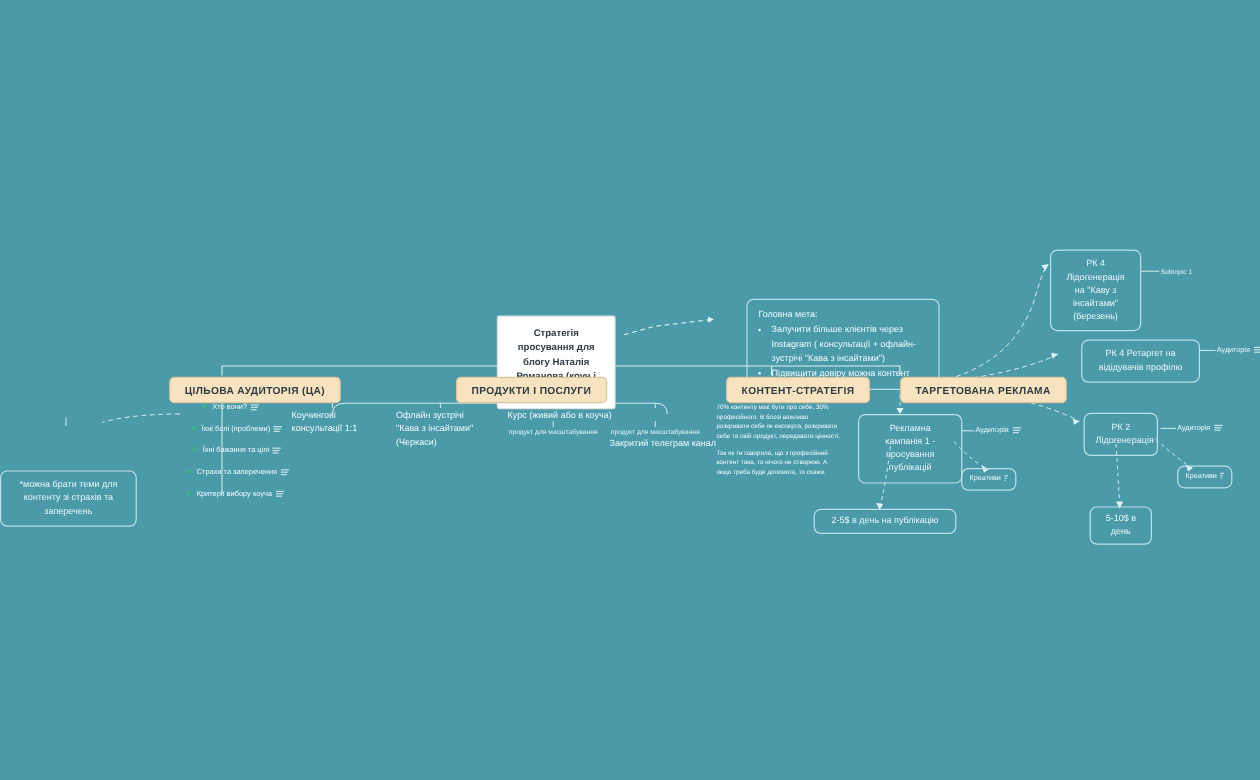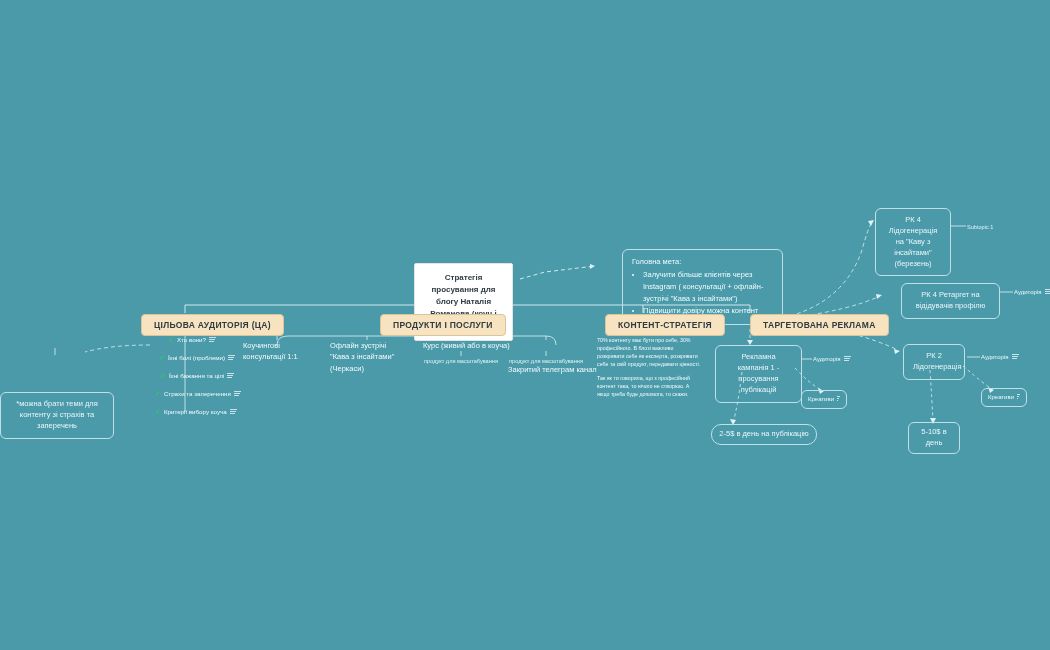--- a/index.html
+++ b/index.html
@@ -303,21 +303,21 @@
   <div class="node boxed" style="left:801px; top:390px; width:46px; padding:4px 6px;">
     <span class="sidelabel" style="justify-content:center;">
       <span>Креативи</span>
       <span class="noteicon">
           <i></i>
           <i></i>
           <i></i>
         </span>
     </span>
   </div>
-  <div class="node boxed" style="left:711px; top:424px; width:106px; padding:4px 6px;border-radius:10px;">
+  <div class="node boxed" style="left:678px; top:424px; width:119px; padding:4px 6px;">
     <span>2-5$ в день на публікацію</span>
   </div>
 
   <div class="node boxed" style="left:903px; top:344px; width:62px;">
     <span>РК 2 Лідогенерація</span>
   </div>
   <div class="node sidelabel" style="left:981px; top:354px;">
     <span>Аудиторія</span>
     <span class="noteicon">
         <i></i>

